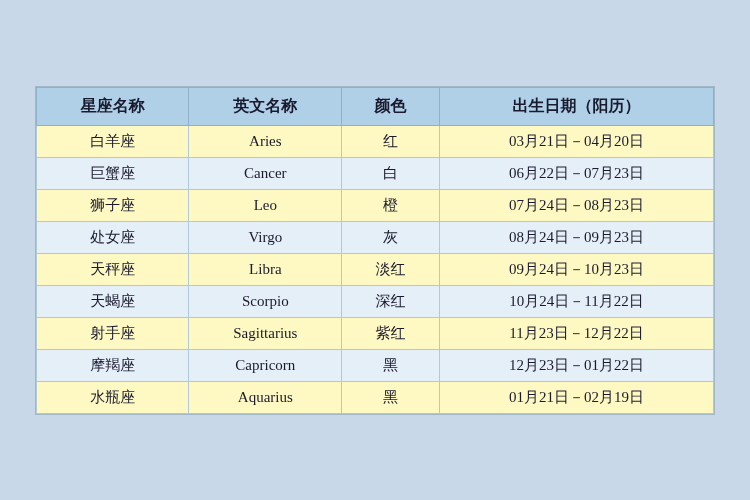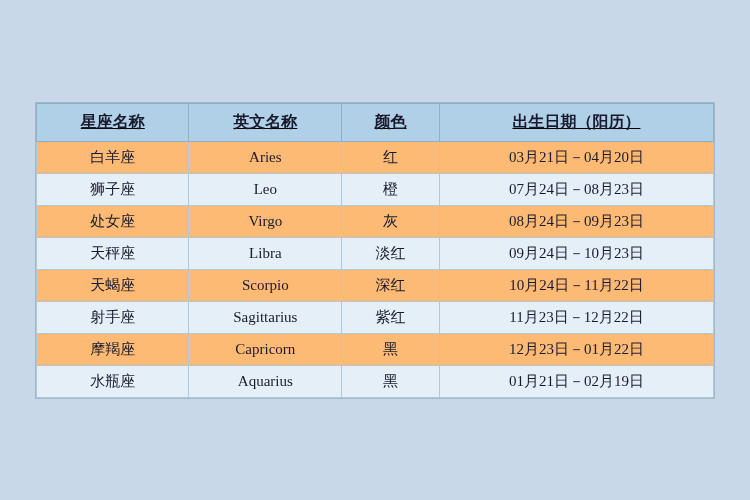--- a/index.html
+++ b/index.html
@@ -24,34 +24,33 @@
       width: 680px;
     }
 
     table {
       width: 100%;
       border-collapse: collapse;
     }
 
     thead tr {
       background-color: #b0d0e8;
-      text-decoration: underline;
     }
 
     thead th {
       border: 1px solid #90b0c8;
       padding: 8px 12px;
       text-align: center;
       font-size: 16px;
       font-weight: bold;
       color: #1a1a2e;
     }
 
     tbody tr {
-      background-color: #fdba74;
+      background-color: #fef9c3;
     }
 
     tbody tr:nth-child(even) {
       background-color: #e4eff8;
     }
 
     tbody td {
       border: 1px solid #b0c8d8;
       padding: 6px 12px;
       text-align: center;
@@ -79,20 +78,26 @@
         <th>颜色</th>
         <th>出生日期（阳历）</th>
       </tr>
     </thead>
     <tbody id="table-body">
     <tr>
           <td>白羊座</td>
           <td>Aries</td>
           <td>红</td>
           <td>03月21日－04月20日</td>
+        </tr>
+        <tr>
+          <td>巨蟹座</td>
+          <td>Cancer</td>
+          <td>白</td>
+          <td>06月22日－07月23日</td>
         </tr>
         <tr>
           <td>狮子座</td>
           <td>Leo</td>
           <td>橙</td>
           <td>07月24日－08月23日</td>
         </tr>
         <tr>
           <td>处女座</td>
           <td>Virgo</td>

